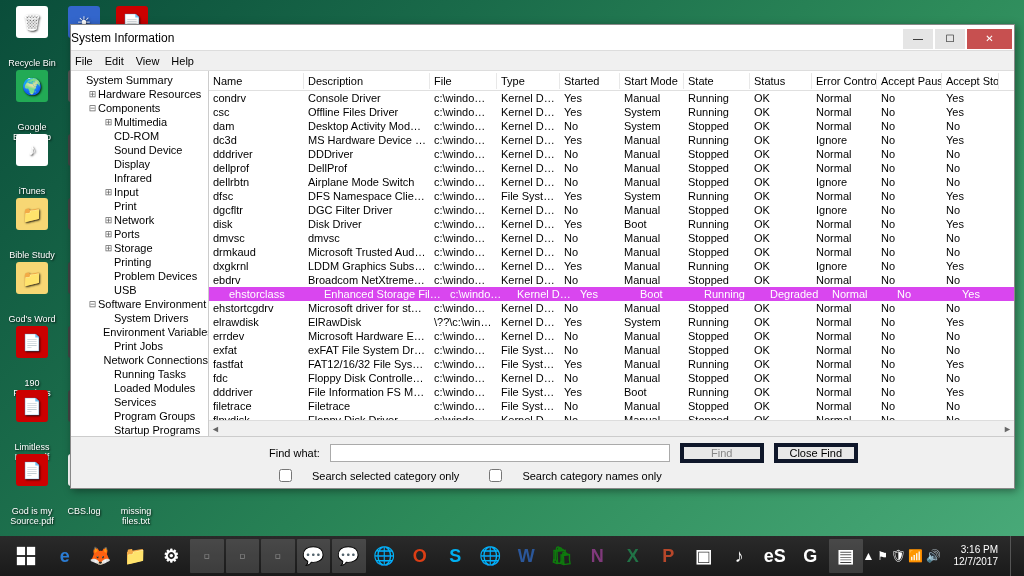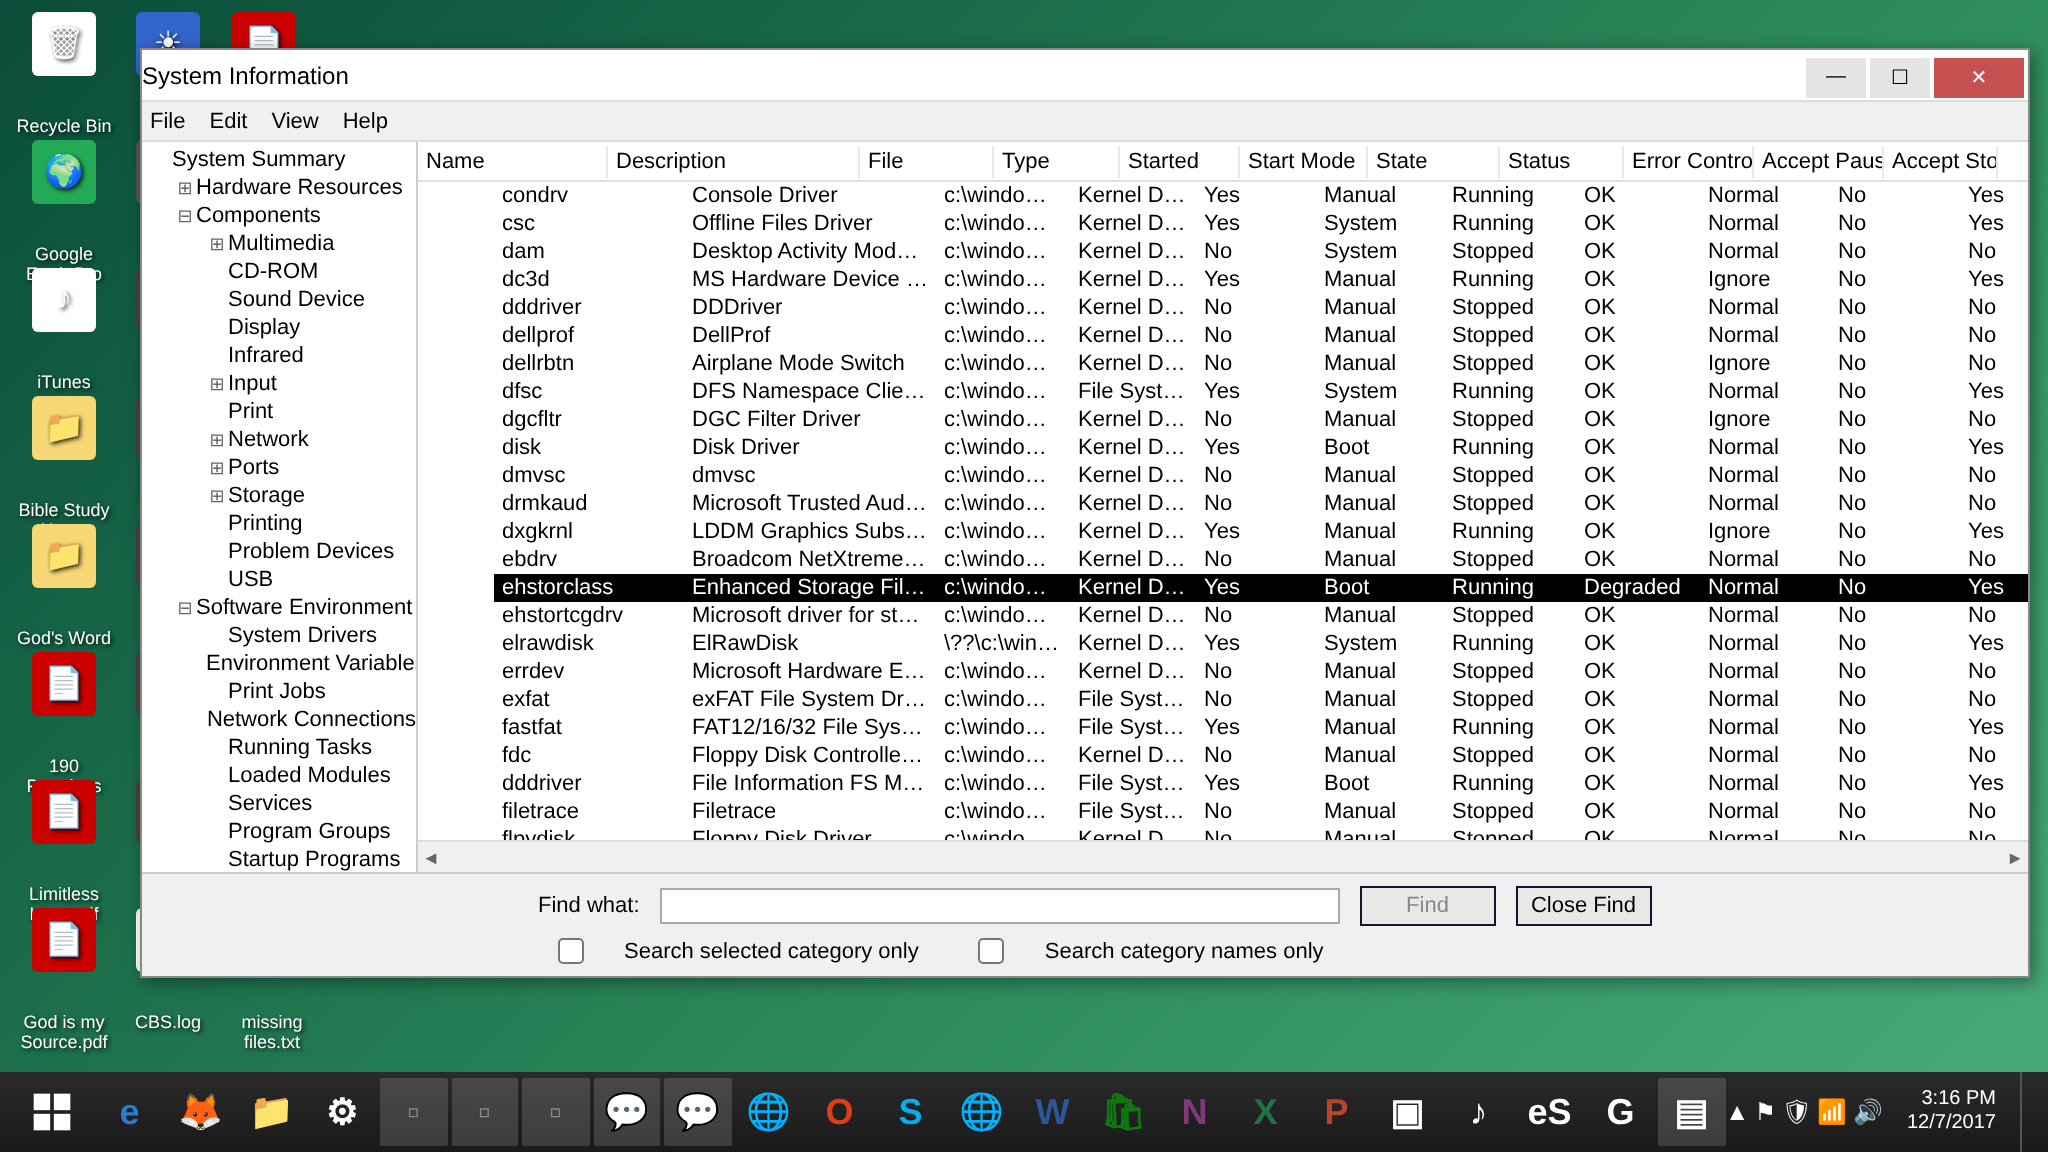--- a/index.html
+++ b/index.html
@@ -29,29 +29,29 @@
   .tree { width: 138px; min-width: 138px; border-right: 1px solid #ccc; overflow-y: auto; padding: 2px 0; font-size: 11px; }
   .tree .node { padding: 1px 0 1px 4px; white-space: nowrap; cursor: pointer; display: flex; align-items: center; }
   .tree .exp { width: 11px; display: inline-block; text-align: center; color: #666; font-size: 9px; }
   .tree .i1 { padding-left: 16px; }
   .tree .i2 { padding-left: 32px; }
 
   .grid { flex: 1; display: flex; flex-direction: column; overflow: hidden; position: relative; }
   .ghead { display: flex; background: #fff; border-bottom: 1px solid #e0e0e0; height: 20px; align-items: center; font-size: 11px; }
   .ghead .col { padding: 2px 4px; border-right: 1px solid #e8e8e8; overflow: hidden; white-space: nowrap; }
   .gbody { flex: 1; overflow-y: scroll; }
-  .row { display: flex; height: 14px; align-items: center; font-size: 11px; cursor: default; margin-left: 38px; }
-  .row.sel { background: #000000; color: white; }
+  .row { display: flex; height: 14px; align-items: center; font-size: 11px; cursor: default; }
+  .row.sel { background: #d946ef; color: white; padding-left: 16px; }
   .row .cell { padding: 0 4px; overflow: hidden; white-space: nowrap; text-overflow: ellipsis; }
   .hscroll { height: 16px; border-top: 1px solid #ddd; background: #f0f0f0; display:flex; align-items:center; justify-content:space-between; padding:0 2px; color:#666; font-size:9px;}
 
   .findbar { height: 52px; background: #f0f0f0; border-top: 1px solid #ccc; display: flex; flex-direction: column; justify-content: center; padding: 4px 8px; gap: 6px; font-size: 11px; }
   .findrow { display: flex; align-items: center; gap: 10px; padding-left: 190px; }
   .findrow input[type=text] { width: 340px; height: 18px; border: 1px solid #aaa; padding: 1px 3px; }
-  .findrow button { width: 68px; height: 20px; background: #e8e8e8; border: 1px solid #0f172a; cursor: pointer; font-size: 11px; text-align: center; }
+  .findrow button { width: 84px; height: 20px; background: #e8e8e8; border: 4px solid #0f172a; cursor: pointer; font-size: 11px; text-align: center; }
   .chkrow { display: flex; gap: 30px; padding-left: 200px; }
   .chkrow label { display: flex; align-items: center; gap: 20px; }
 
   
   .taskbar { position: absolute; left: 0; right: 0; bottom: 0; height: 40px; background: linear-gradient(to bottom, #2a2a2a, #1a1a1a); display: flex; align-items: center; padding: 0 4px; }
   .start { width: 44px; height: 40px; display: flex; align-items: center; justify-content: center; cursor: pointer; }
   .start svg { width: 22px; height: 22px; }
   .tbicons { display: flex; gap: 2px; flex: 1; overflow: hidden; align-items:center;}
   .tbi { width: 40px; height: 34px; display: flex; align-items: center; justify-content: center; font-size: 18px; cursor: pointer; border-radius:1px;}
   .tbi.active { background: rgba(255,255,255,0.15); }

